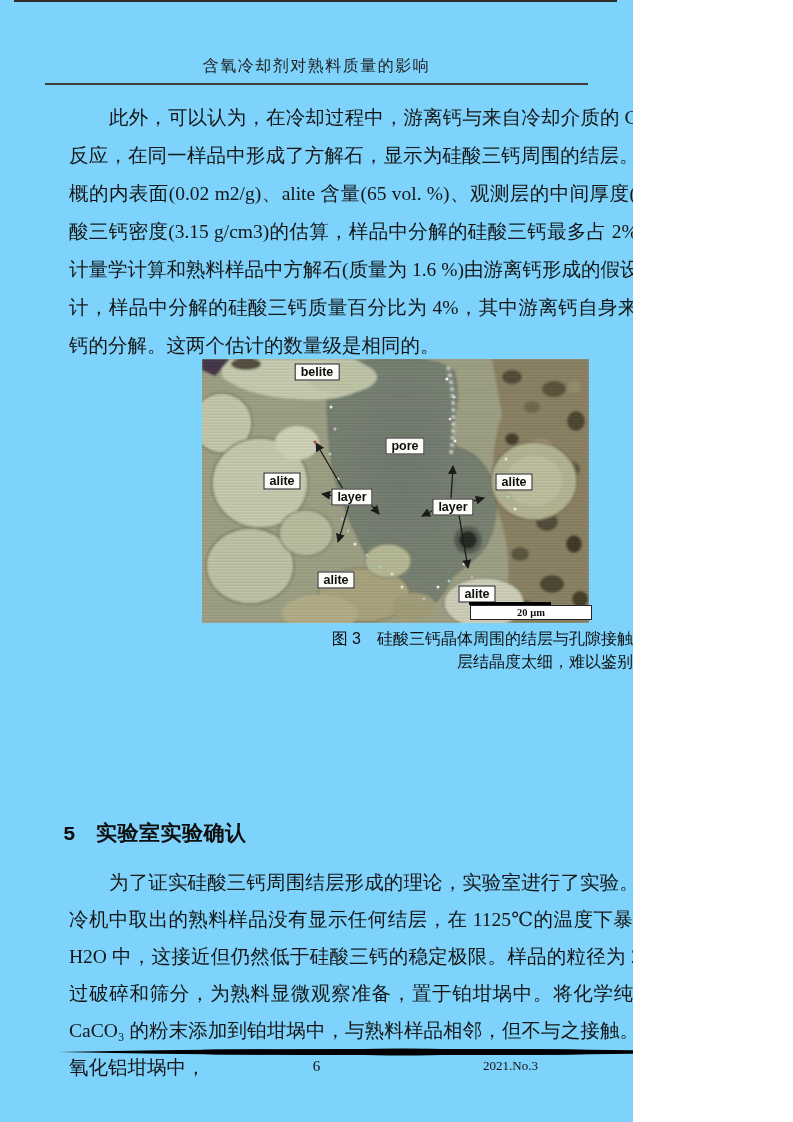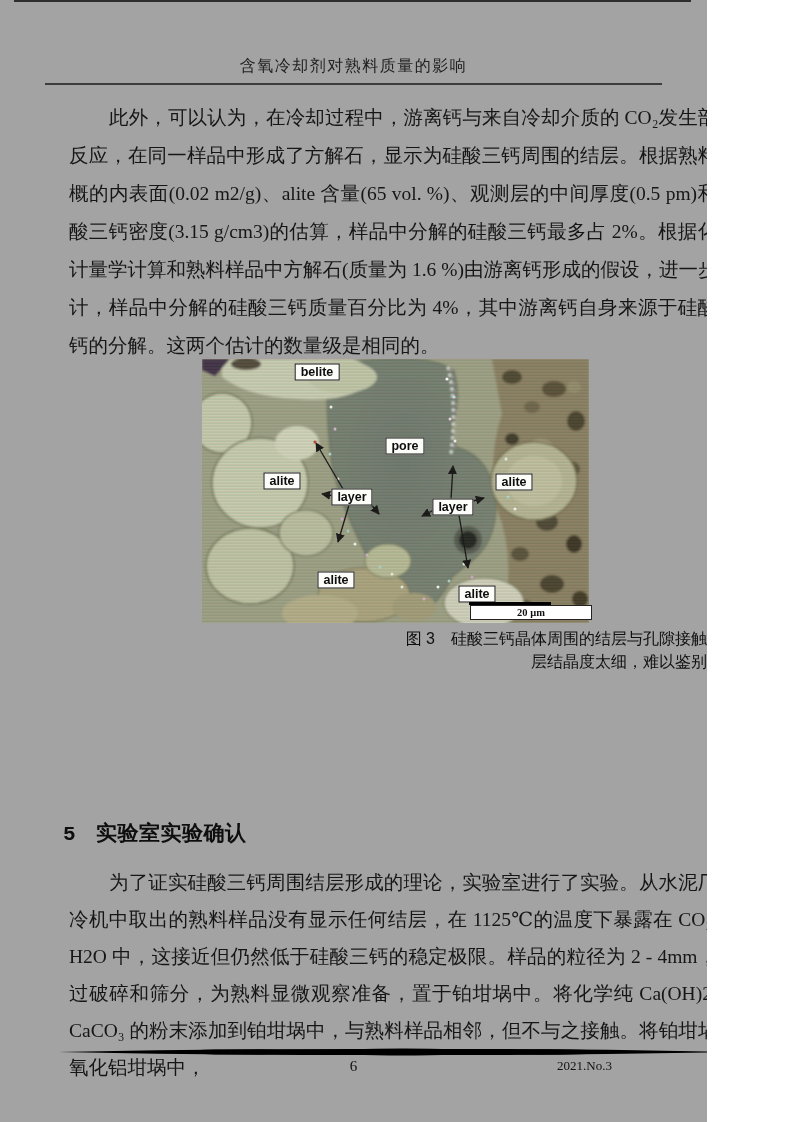--- a/index.html
+++ b/index.html
@@ -1,17 +1,17 @@
 <!DOCTYPE html>
 <html><head>
 <meta charset="utf-8">
 <style>
   html,body{margin:0;padding:0;background:#ffffff;}
   .page{
-    position:relative;width:707px;height:1122px;background:#a3a3a3;overflow:hidden;
+    position:relative;width:633px;height:1122px;background:#7dd3fc;overflow:hidden;
     font-family:"Liberation Serif","DejaVu Serif",serif;color:#1a1a1a;
   }
   .top-line{position:absolute;top:0;left:14px;right:16px;height:2px;background:#2e2e2e;}
   .header-title{
     position:absolute;top:56px;left:0;width:100%;text-align:center;
     font-size:16px;letter-spacing:1.5px;color:#222;
   }
   .header-rule{position:absolute;top:83px;left:45px;right:45px;height:2px;background:#3c3c3c;}
   .para{
     position:absolute;left:63px;width:668px;margin:6px;

